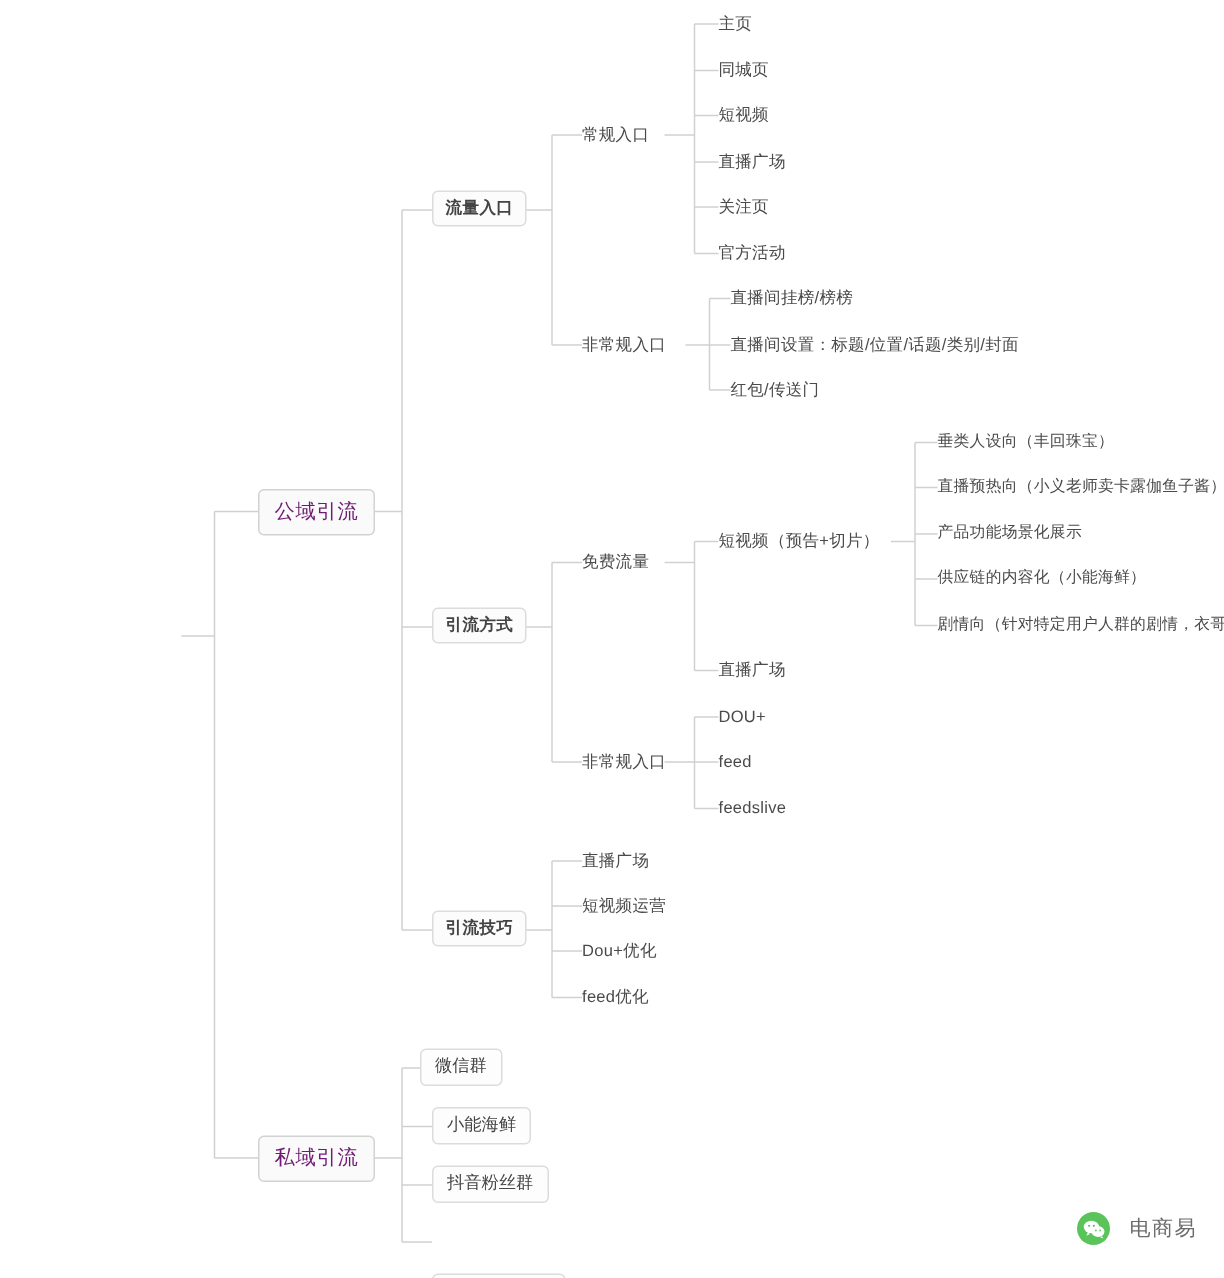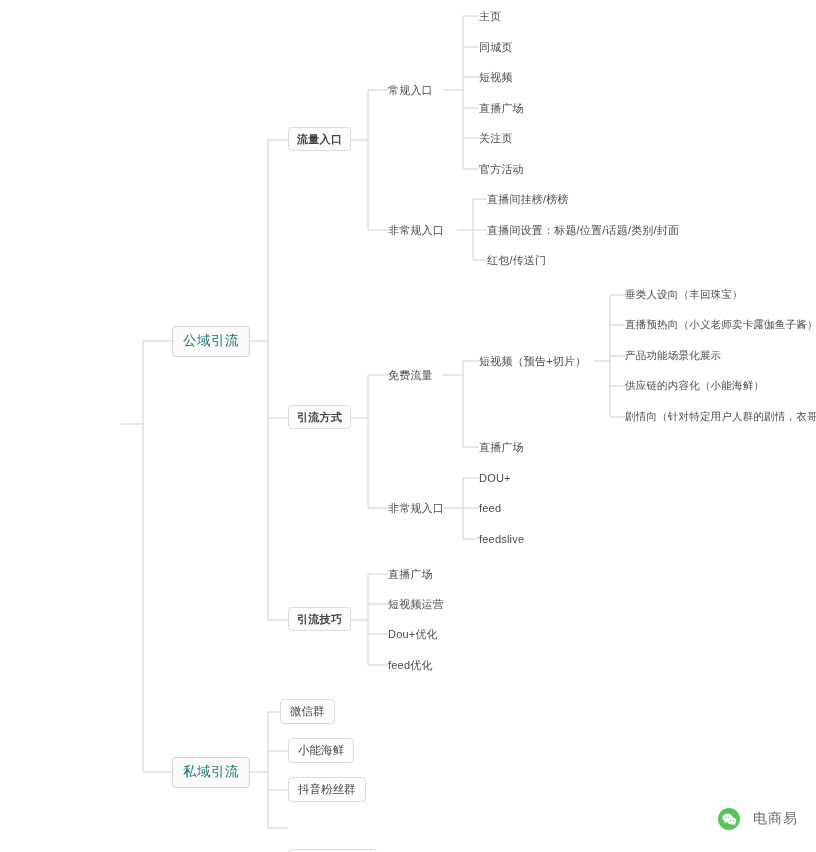--- a/index.html
+++ b/index.html
@@ -41,21 +41,21 @@
     color: #2f2f2f;
     padding: 9px 12px;
     letter-spacing: 1px;
   }
   
   .n-l1 {
     border: 1px solid #d2d2d2;
     border-radius: 4px;
     background: #fafafa;
     font-size: 13.5px;
-    color: #0f766e;
+    color: #701a75;
     padding: 7px 10px;
     letter-spacing: 0.5px;
   }
   
   .n-l2 {
     border: 1px solid #dcdcdc;
     border-radius: 4px;
     background: #fcfcfc;
     font-size: 11px;
     color: #444;

